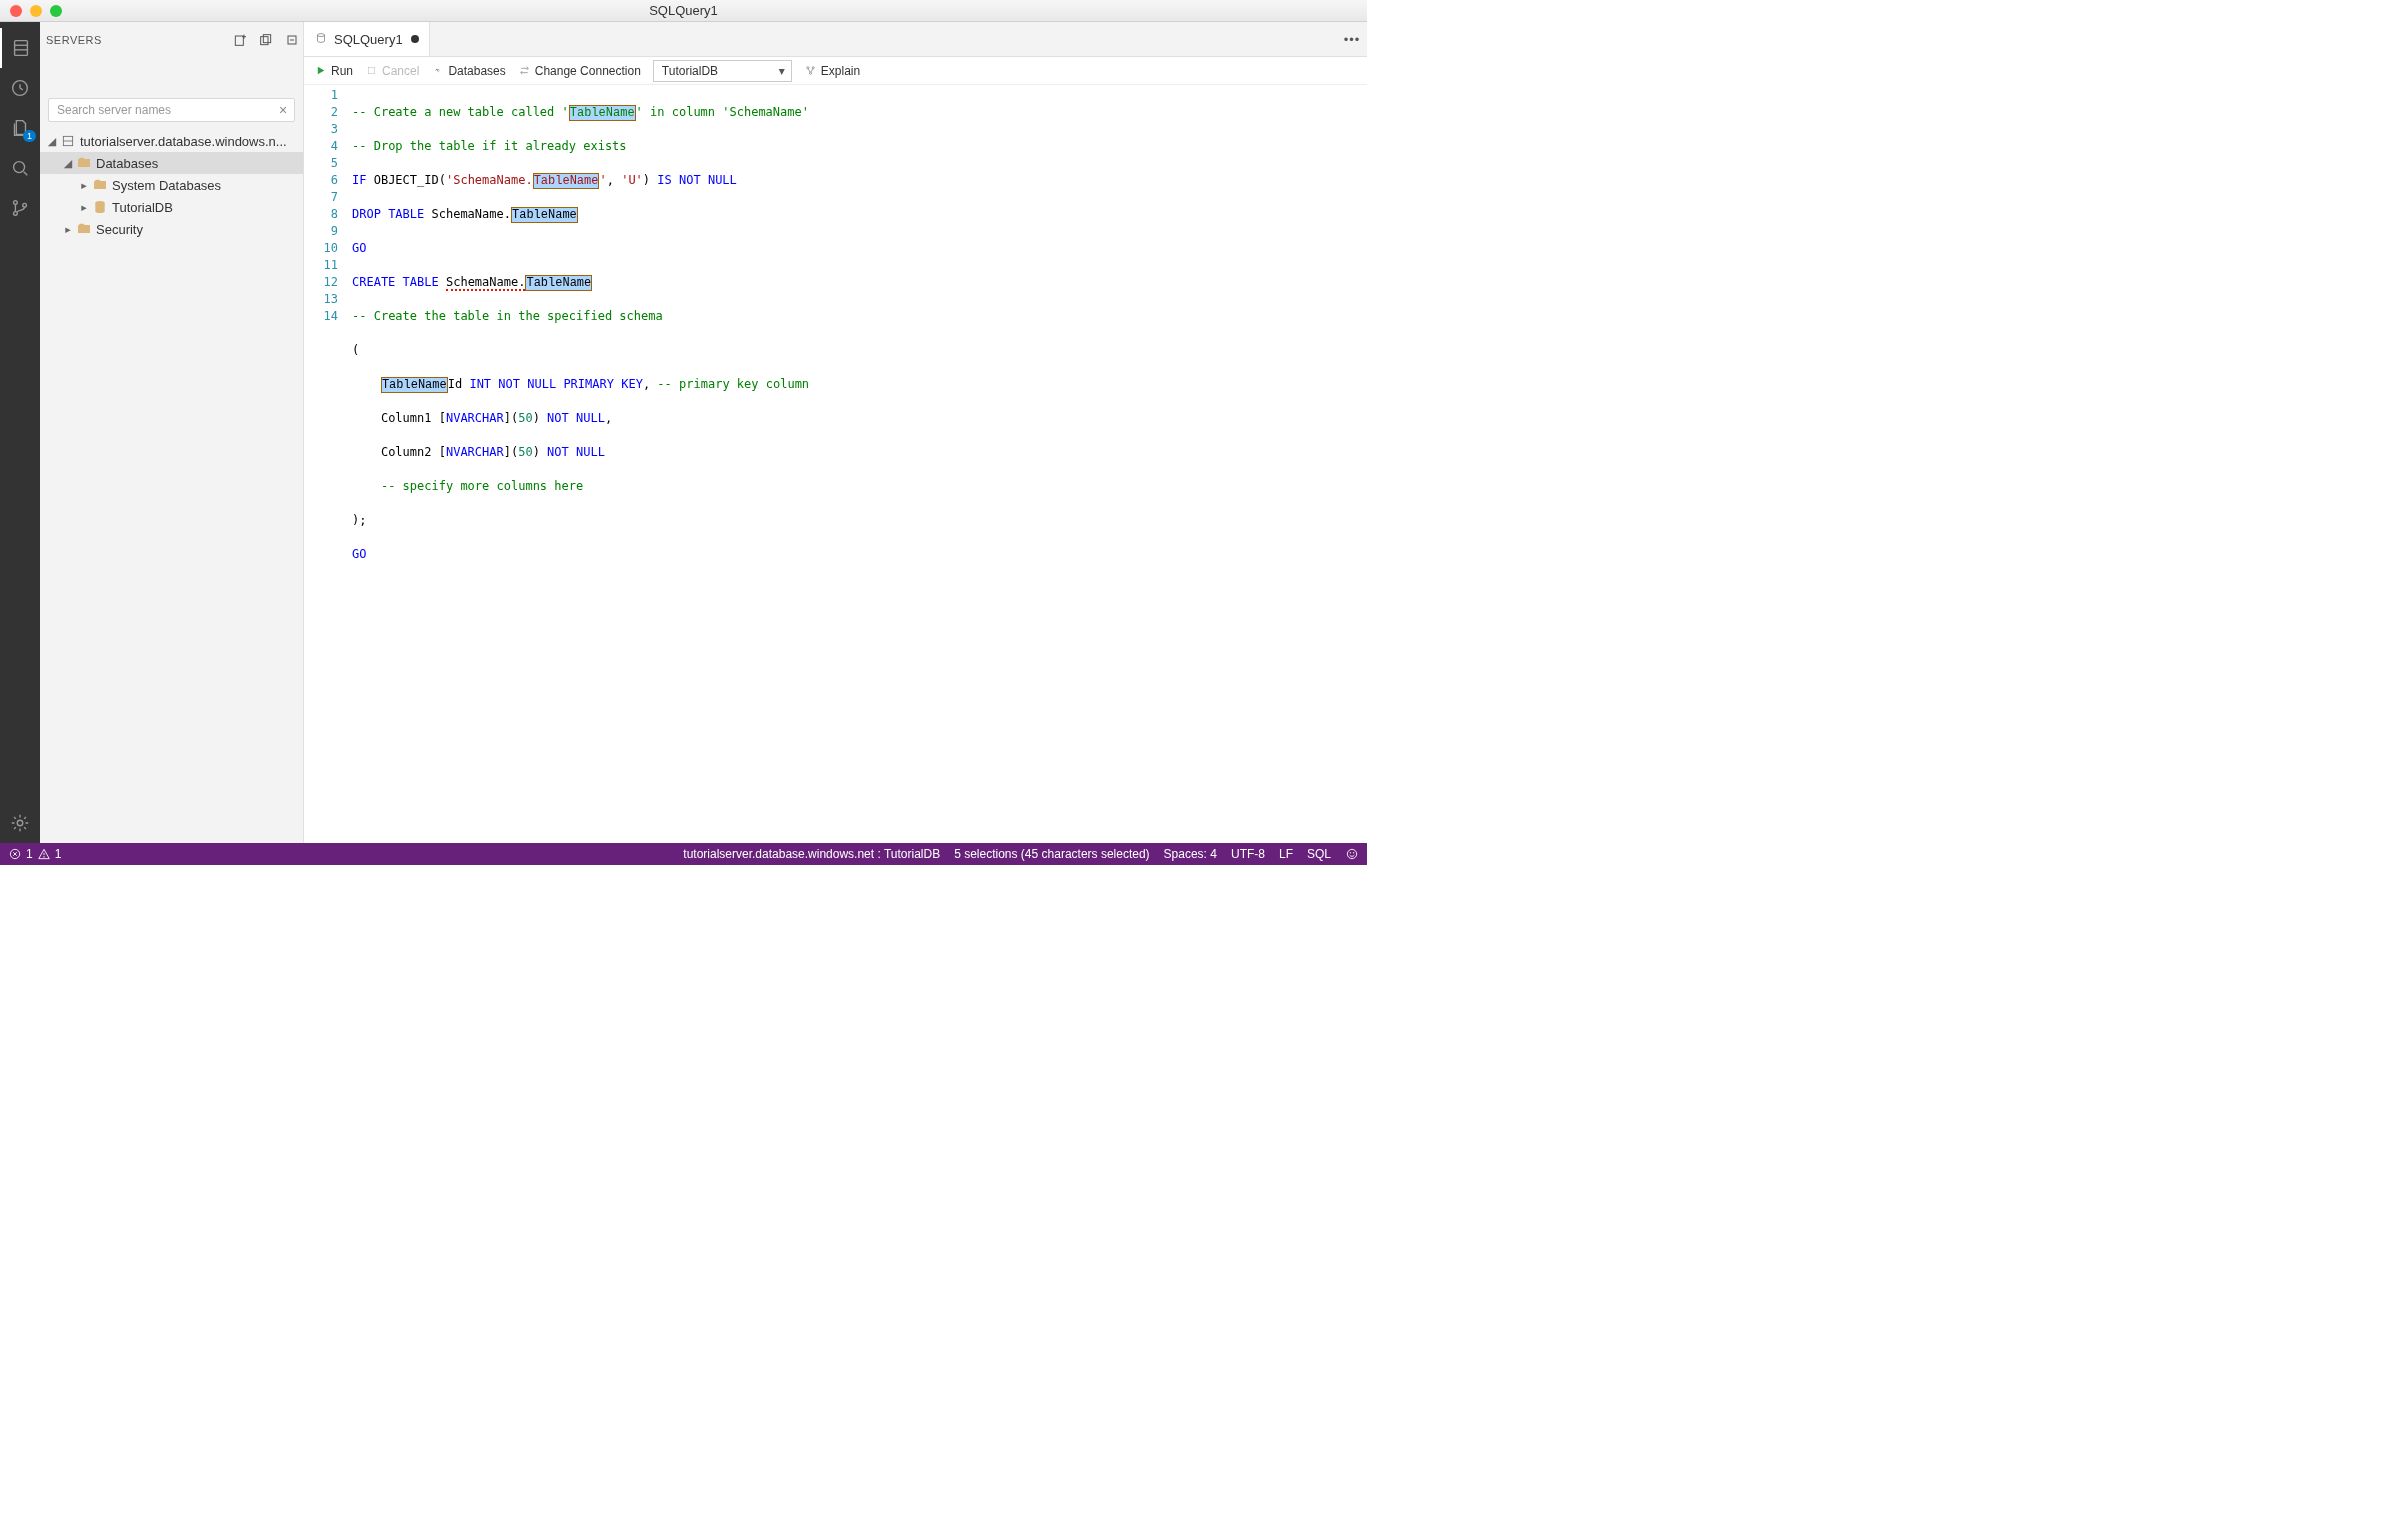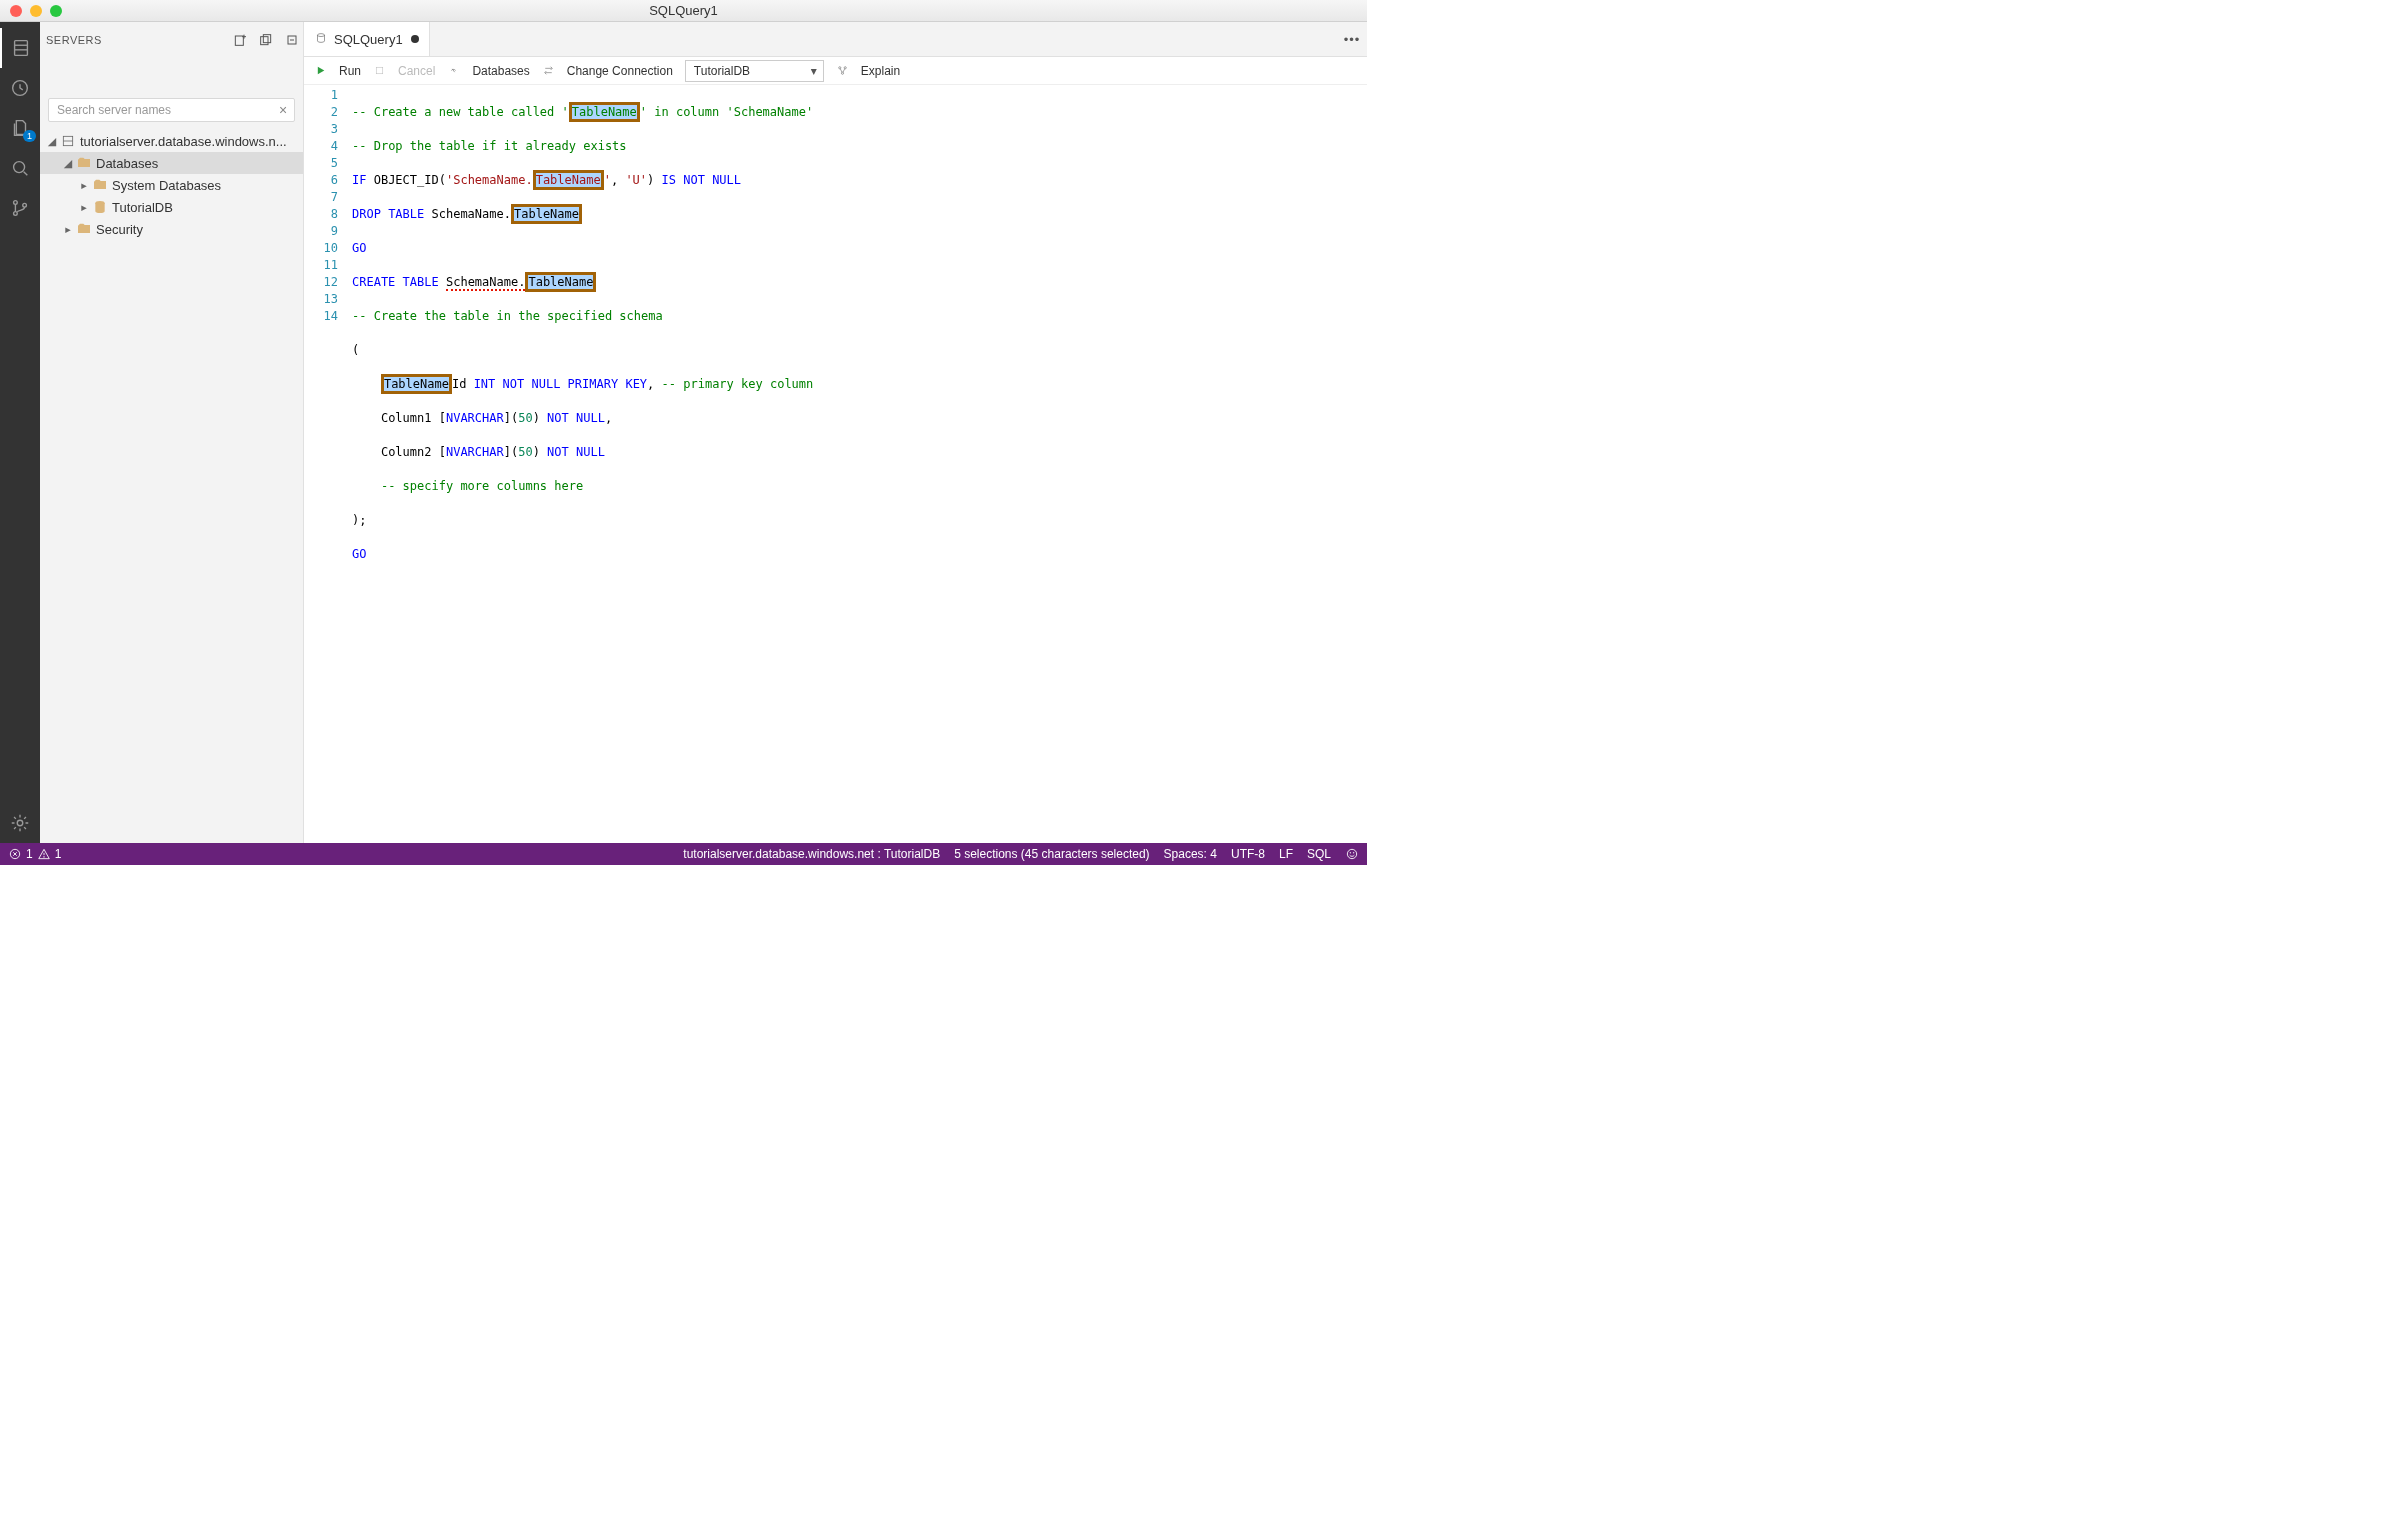--- a/index.html
+++ b/index.html
@@ -184,21 +184,21 @@
 .editor-toolbar {
   height: 28px;
   display: flex;
   align-items: center;
   padding: 0 10px;
   gap: 12px;
   border-bottom: 1px solid #eee;
   font-size: 12px;
 }
 .toolbar-btn {
-  display: flex; align-items: center; gap: 12px;
+  display: flex; align-items: center; gap: 4px;
   cursor: pointer;
   color: #333;
 }
 .toolbar-btn.disabled { color: #bbb; cursor: default;}
 .toolbar-btn svg { width: 13px; height: 13px; }
 .toolbar-select {
   border: 1px solid #ccc;
   height: 22px;
   padding: 0 24px 0 8px;
   font-size: 12px;
@@ -226,21 +226,21 @@
   user-select: none;
   background:#fff;
 }
 .gutter-line { height: 17px; }
 .code-content { flex:1; padding: 2px 0 0 0; white-space: pre; color:#000; }
 .code-line { height: 17px; padding-left: 0;}
 
 .c-comment { color: #008000; }
 .c-keyword { color: #0000ff; }
 .c-string { color: #a31515; }
-.c-hl { background: #add6ff; border: 3px solid #a16207; padding:0; }
+.c-hl { background: #add6ff; border: 1px solid #a16207; padding:0;font-family:Liberation Mono, monospace; }
 .c-num { color: #098658; }
 .c-squiggle { border-bottom: 2px dotted #e51400; }
 
 
 .status-bar {
   height: 22px;
   background: #68217a;
   color: #fff;
   display: flex;
   align-items: center;

